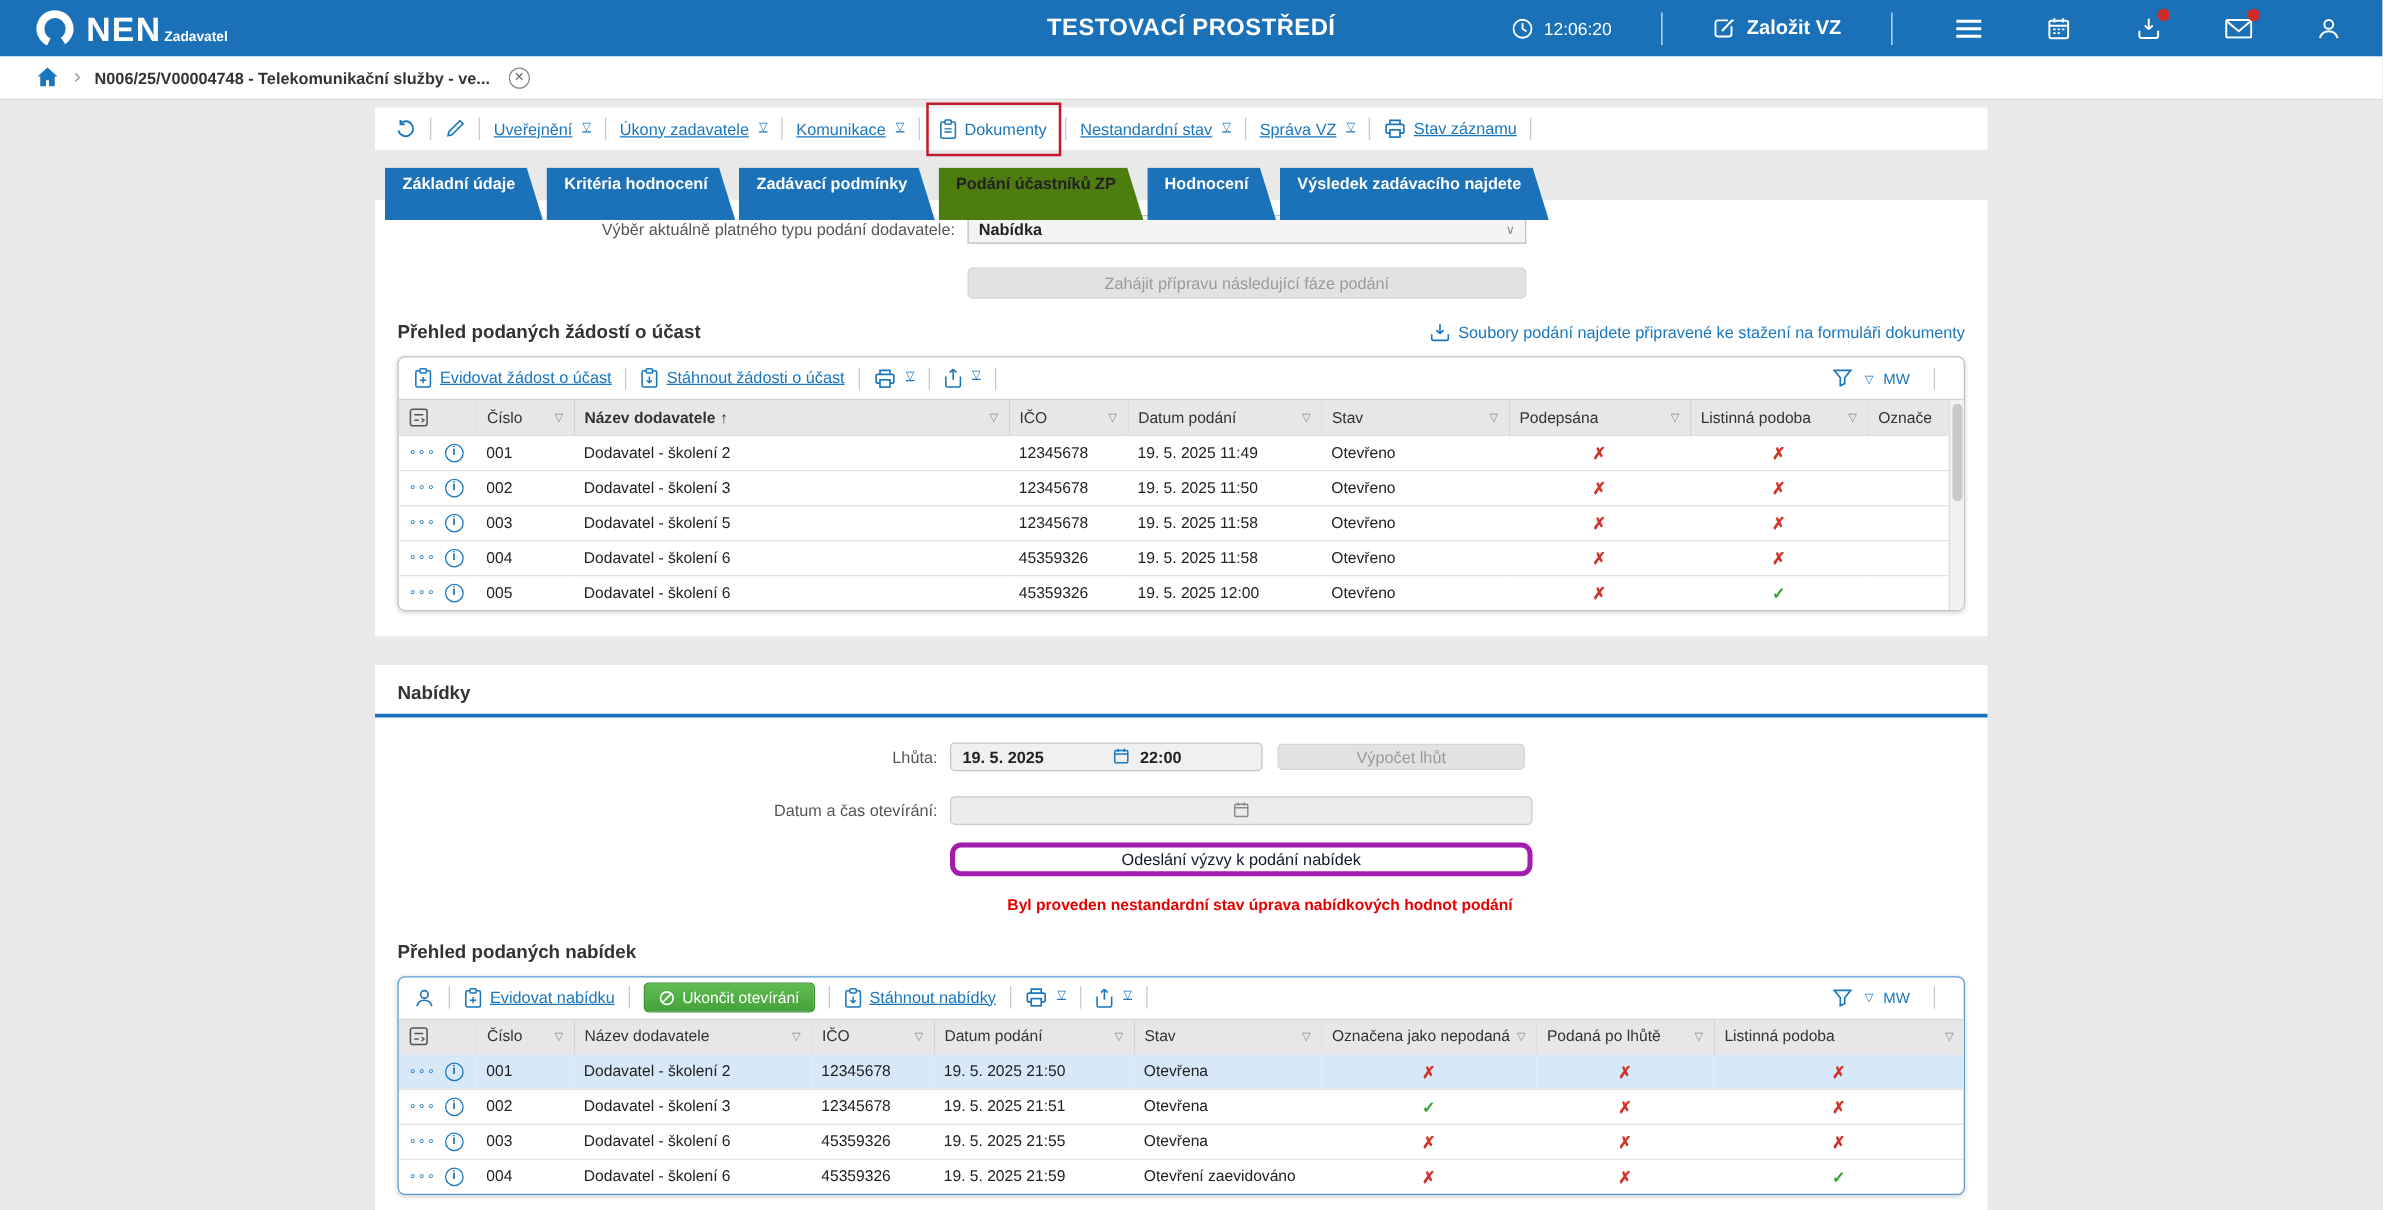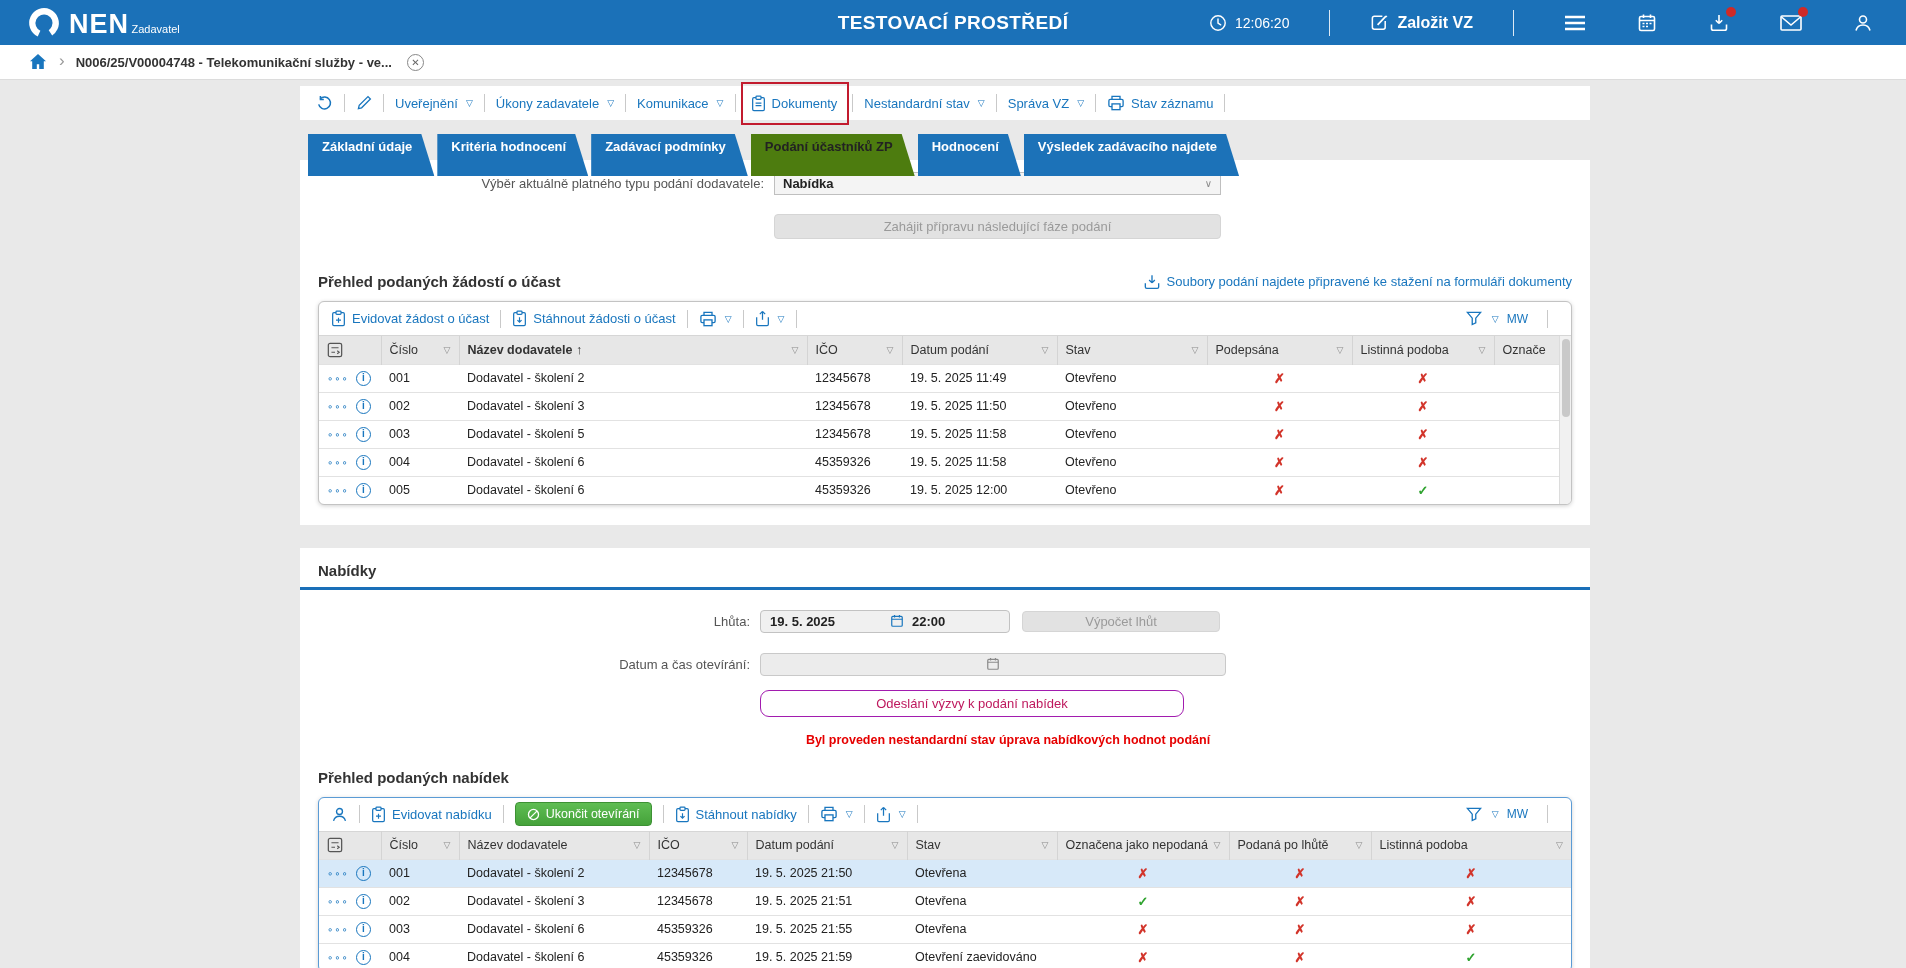--- a/index.html
+++ b/index.html
@@ -5,58 +5,58 @@
   * { box-sizing: border-box; }
   html,body { margin:0; padding:0; }
   body {
     width:1906px; height:968px; overflow:hidden; position:relative;
     background:#e9e9e9; font-family:"Liberation Sans",sans-serif; color:#222;
   }
   
   .topbar { height:45px; background:#1b71b8; display:flex; align-items:center; color:#fff; position:relative; }
   .logo-wrap { display:flex; align-items:center; margin-left:26px; gap:7px; z-index:2; }
   .brand { font-size:27px; font-weight:bold; letter-spacing:1px; line-height:1; }
-  .brand-sub { font-size:11px; margin-top:16px; margin-left:-2px; }
+  .brand-sub { font-size:11px; margin-top:16px; margin-left:-2px;font-weight:bold; }
   .env-title { position:absolute; left:0; right:0; text-align:center; font-size:19px; font-weight:bold; letter-spacing:.4px; pointer-events:none; }
   .top-right { margin-left:auto; display:flex; align-items:center; gap:30px; padding-right:22px; z-index:2; }
   .top-item { display:flex; align-items:center; gap:8px; font-size:14px; }
   .top-sep { width:1px; height:26px; background:rgba(255,255,255,.85); margin:0 10px; }
   .createvz { font-size:16px; font-weight:bold; }
   .icon-btn { position:relative; display:flex; align-items:center; justify-content:center; width:26px; height:26px; margin:0 8px; }
   .badge { position:absolute; top:-3px; right:-4px; width:10px; height:10px; border-radius:50%; background:#cf2a27; }
   
   .breadcrumb { height:35px; background:#fff; display:flex; align-items:center; padding-left:28px; gap:11px; border-bottom:1px solid #dcdcdc; }
   .crumb-chevron { color:#999; font-size:17px; margin-top:-2px; }
   .crumb-text { font-size:13px; font-weight:bold; color:#333; }
   .close-circle { width:17px; height:17px; border:1px solid #888; border-radius:50%; color:#666; font-size:10px; line-height:15px; text-align:center; margin-left:4px; }
   
   .content { position:absolute; left:300px; top:86px; width:1290px; }
   .strip-toolbar { background:#fff; height:34px; display:flex; align-items:center; padding-left:16px; font-size:13px; color:#1976be; position:relative; }
-  .tb-item { display:flex; align-items:center; gap:6px; white-space:nowrap; }
+  .tb-item { display:flex; gap:6px; white-space:nowrap;text-decoration:underline; }
   .vsep { width:1px; height:18px; background:#c9c9c9; margin:0 11px; flex:none; }
   .dd { font-size:9px; color:#1976be; margin-left:2px; }
   .doc-wrap { position:relative; display:flex; align-items:center; gap:6px; padding:0 4px; }
   .red-box { position:absolute; left:-6px; right:-8px; top:-13px; bottom:-13px; border:2px solid #c21b2e; pointer-events:none; }
   
   .tabs { display:flex; margin-top:14px; padding-left:8px; height:26px; }
   .tab { height:42px; line-height:26px; padding:0 22px 0 14px; margin-right:3px; background:#1c72b8; color:#fff;
          font-size:13px; font-weight:bold; clip-path:polygon(0 0, calc(100% - 13px) 0, 100% 100%, 0 100%);
          filter:drop-shadow(2px 1px 1px rgba(0,0,0,.35)); white-space:nowrap; }
   .tab.active { background:#4d7c0f; color:#222; }
   
   .panel { background:#fff; padding:12px 18px 20px 18px; }
   .panel2 { background:#fff; margin-top:23px; padding:10px 0 12px 0; min-height:440px; }
   .frow { display:flex; align-items:center; }
   .flabel { width:456px; text-align:right; padding-right:10px; font-size:13px; color:#555; flex:none; }
   .flabel2 { width:442px; text-align:right; padding-right:10px; font-size:13px; color:#555; flex:none; }
   .select-box { width:447px; height:23px; background:#f4f4f4; border:1px solid #bfbfbf; display:flex; align-items:center; padding:0 8px; }
   .select-box .val { font-size:13px; font-weight:bold; color:#222; flex:1; }
   .select-box .chev { color:#8a8a8a; font-size:10px; }
   .btn-disabled { width:447px; height:25px; background:#e2e2e2; border:1px solid #d5d5d5; border-radius:4px; color:#9a9a9a; font-size:13px; display:flex; align-items:center; justify-content:center; }
-  .sec-head { display:flex; align-items:center; justify-content:space-between; margin-top:34px; }
+  .sec-head { display:flex; align-items:center; justify-content:space-between; margin-top:18px; }
   .sec-title { font-size:15px; font-weight:bold; color:#333; }
   .dl-link { display:flex; align-items:center; gap:7px; color:#1976be; font-size:13px; }
   
   .card { margin-top:11px; border:1px solid #c3c3c3; border-radius:6px; box-shadow:0 1px 4px rgba(0,0,0,.18); background:#fff; overflow:hidden; }
   .card.blue { border-color:#5b9bd5; }
   .card-toolbar { height:33px; display:flex; align-items:center; padding:0 12px; font-size:13px; color:#1976be; }
   .ct-right { margin-left:auto; display:flex; align-items:center; gap:8px; }
   .mw { font-size:12px; color:#1976be; }
   .btn-green { display:flex; align-items:center; gap:6px; height:24px; padding:0 11px; border-radius:4px; color:#fff; font-size:12.5px;
                background:linear-gradient(#5fbd53,#45a23a); border:1px solid #3d9134; }
@@ -82,21 +82,21 @@
   .vthumb { position:absolute; top:3px; left:2px; width:8px; height:78px; background:#c9c9c9; border-radius:4px; }
   
   .n-title { font-size:15px; font-weight:bold; color:#333; padding:4px 18px 8px; }
   .blue-rule { height:3px; background:#1a6fb8; }
   .n-body { padding:20px 18px 0 18px; }
   .dt-box { width:250px; height:23px; background:#f0f0f0; border:1px solid #c2c2c2; border-radius:4px; display:flex; align-items:center; padding:0 9px; gap:8px; }
   .dt-box .d { font-size:13px; font-weight:bold; width:112px; }
   .dt-box .t { font-size:13px; font-weight:bold; }
   .btn-vypocet { width:198px; height:21px; margin-left:12px; background:#e2e2e2; border:1px solid #d5d5d5; border-radius:4px; color:#9a9a9a; font-size:13px; display:flex; align-items:center; justify-content:center; }
   .input-disabled { width:466px; height:23px; background:#ececec; border:1px solid #c9c9c9; border-radius:4px; display:flex; align-items:center; justify-content:center; }
-  .btn-outline { width:424px; height:27px; background:#fff; border:1px solid #a21caf; border-radius:9px; color:#be185d; font-size:13px; display:flex; align-items:center; justify-content:center; }
+  .btn-outline { width:466px; height:27px; background:#fff; border:4px solid #a21caf; border-radius:9px; color:#0f172a; font-size:13px; display:flex; align-items:center; justify-content:center; }
   .warning { margin:16px 0 0 430px; width:520px; text-align:center; color:#e60000; font-weight:bold; font-size:12.5px; }
   .n-sec-title { font-size:15px; font-weight:bold; color:#333; margin-top:22px; }
   svg { flex:none; display:block; }
 </style>
 </head>
 <body>
 
 <header class="topbar">
   <div class="logo-wrap">
     <svg width="36" height="36" viewBox="0 0 40 40">

